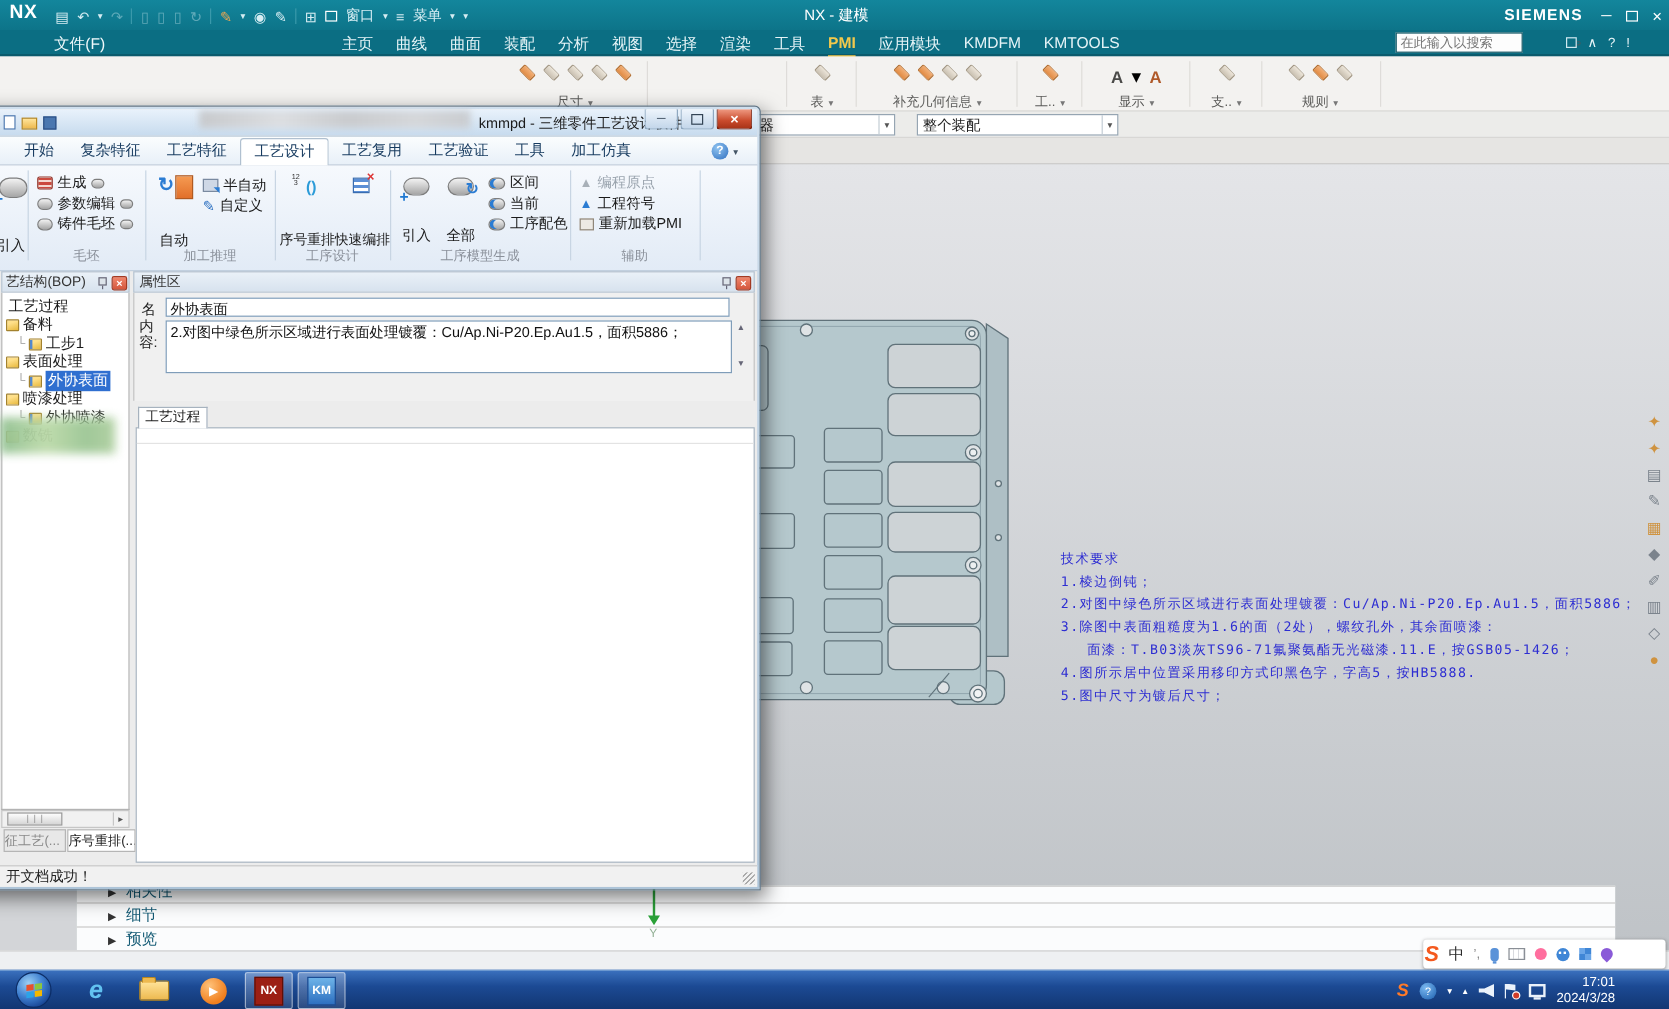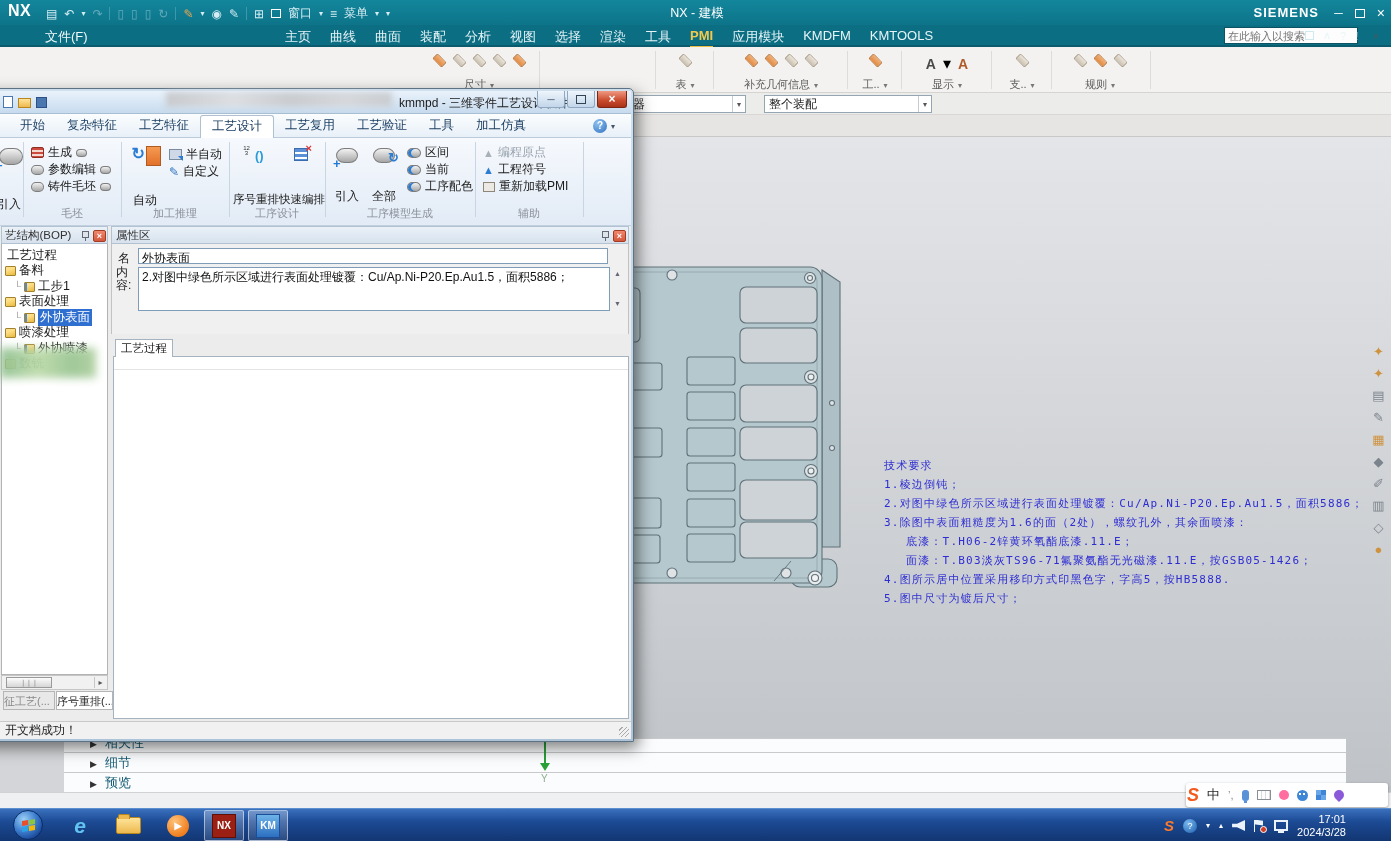--- a/index.html
+++ b/index.html
@@ -16,21 +16,21 @@
 .app-title{left:612px;top:5px;width:170px;text-align:center;font-size:12.5px;color:#fff}
 .brand{right:72px;top:5px;font-size:13px;font-weight:bold;color:#fff;letter-spacing:1px}
 .winbtns{right:6px;top:5px;display:flex;gap:12px;color:#fff;font-size:12px;align-items:center}
 .maxbox{width:10px;height:9px;border:1px solid #fff;display:inline-block}
 
 .menubar{left:0;top:25px;width:1391px;height:22px;background:#0b6e83;border-bottom:2px solid #0a5b6d}
 .filemenu{left:45px;top:3px;font-size:13px;color:#f0f9fb}
 .mitems{left:285px;top:3px;display:flex;gap:19px;font-size:13px;color:#e6f4f7}
 .mitems .mi{padding-bottom:2px}
 .mitems .active{color:#f2c94c;border-bottom:2px solid #e9bf45;font-weight:bold}
-.search{left:1224px;top:2px;width:134px;height:17px;background:#fdfdfd;border:1px solid #0a5362;display:flex;align-items:center}
+.search{left:1163px;top:2px;width:106px;height:17px;background:#fdfdfd;border:1px solid #0a5362;display:flex;align-items:center}
 .search input{flex:1;border:0;outline:0;font-size:11px;color:#666;padding:0 3px;background:transparent;font-family:"Liberation Sans",sans-serif}
 .search .sic{color:#555;font-size:11px;padding-right:3px}
 .mright{left:1305px;top:4px;display:flex;gap:9px;color:#eaf6f9;font-size:11px;align-items:center}
 .brbox{width:9px;height:9px;border:1px solid #cfe9f0;display:inline-block}
 
 .ribbon{left:0;top:47px;width:1391px;height:46px;background:#f3f2f0;border-bottom:1px solid #d6d4d1}
 .rgroup{top:0;height:46px}
 .ricons{position:absolute;top:7px;left:0;right:0;display:flex;gap:7px;justify-content:center;align-items:center}
 .rlabel{position:absolute;bottom:1px;left:0;right:0;text-align:center;font-size:11px;color:#5a5a58}
 .rlabel .cv{font-size:8px;color:#777;margin-left:4px}
@@ -383,21 +383,20 @@
       </g>
       <path d="M193,306 L176,326" fill="none" stroke-width="0.9"></path>
     </g>
   </svg>
 
   <div class="abs tech">
     <div>技术要求</div>
     <div>1.棱边倒钝；</div>
     <div>2.对图中绿色所示区域进行表面处理镀覆：Cu/Ap.Ni-P20.Ep.Au1.5，面积5886；</div>
     <div>3.除图中表面粗糙度为1.6的面（2处），螺纹孔外，其余面喷漆：</div>
-    <div class="ind">底漆：T.H06-2锌黄环氧酯底漆.11.E；</div>
     <div class="ind">面漆：T.B03淡灰TS96-71氟聚氨酯无光磁漆.11.E，按GSB05-1426；</div>
     <div>4.图所示居中位置采用移印方式印黑色字，字高5，按HB5888.</div>
     <div>5.图中尺寸为镀后尺寸；</div>
   </div>
 
   <div class="abs yaxis">
     <span class="yline"></span>
     <span class="yhead"></span>
     <span class="ylab">Y</span>
   </div>

